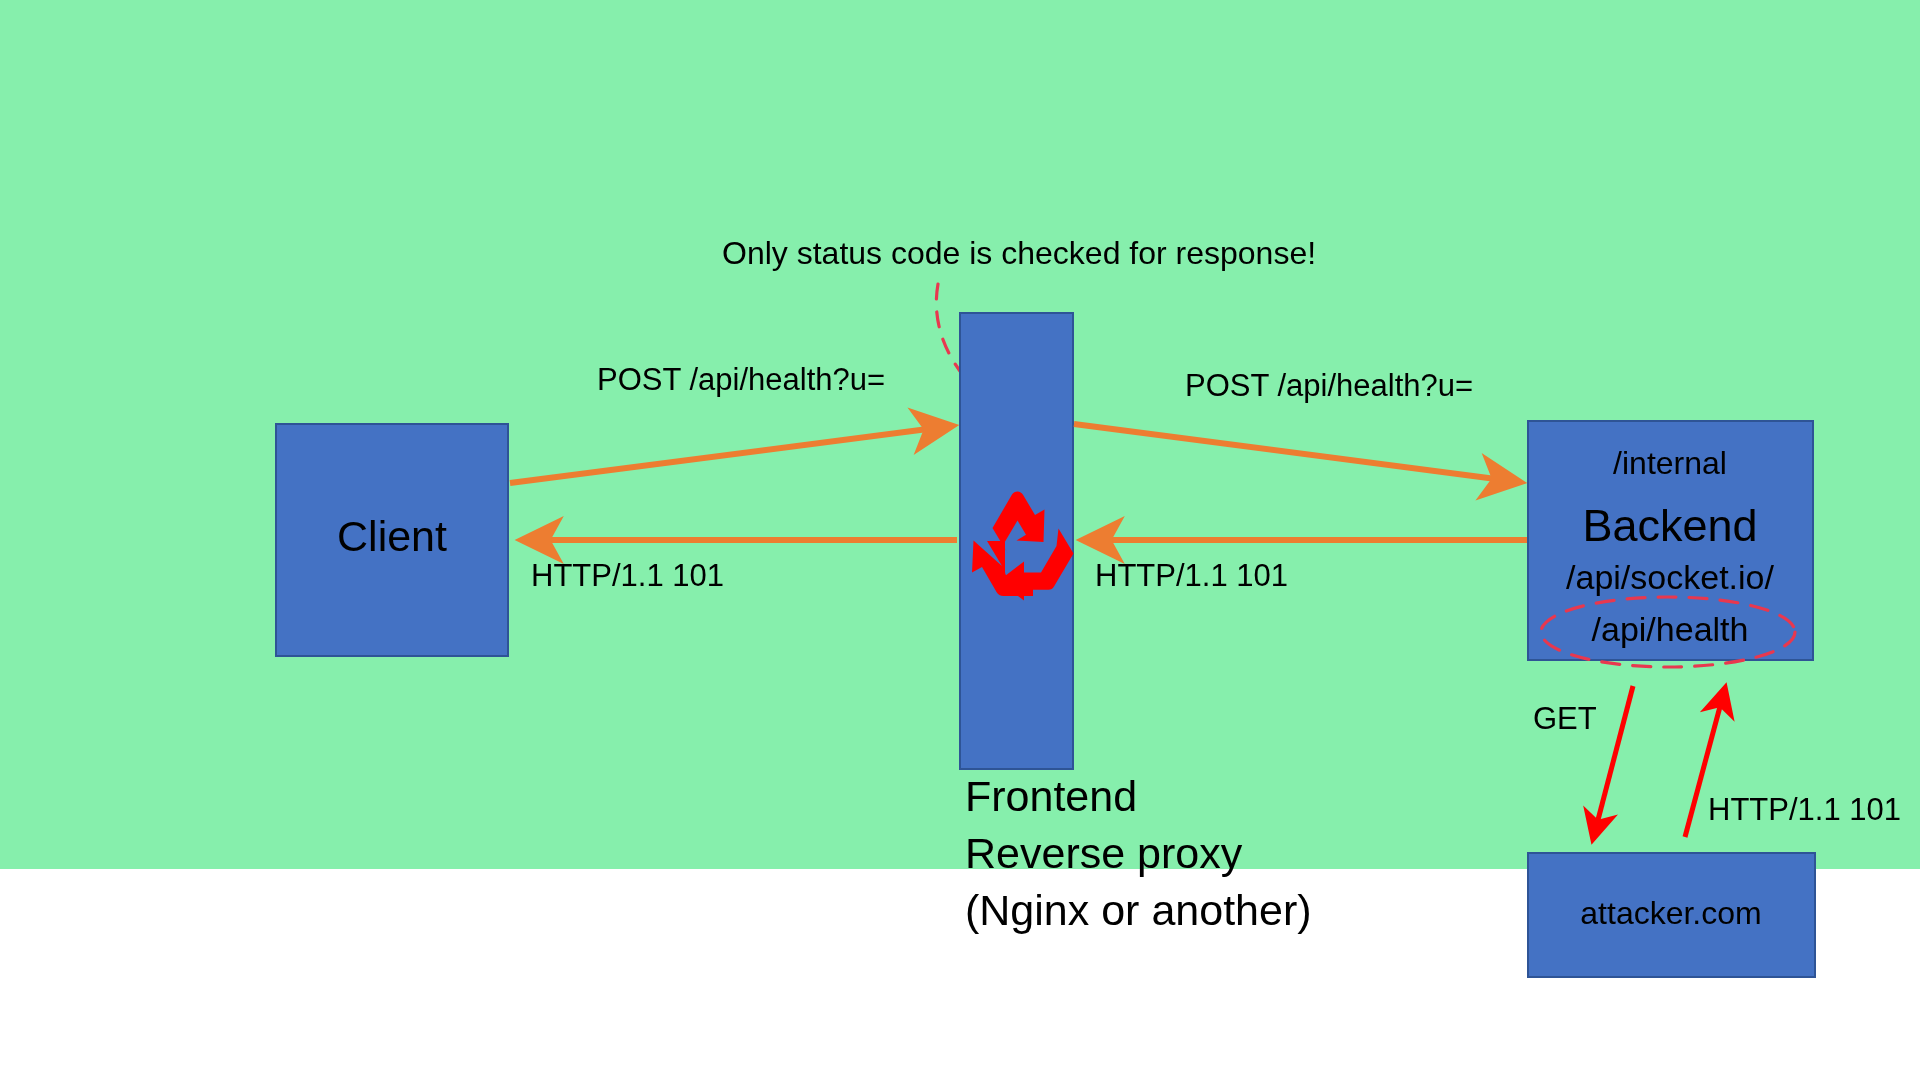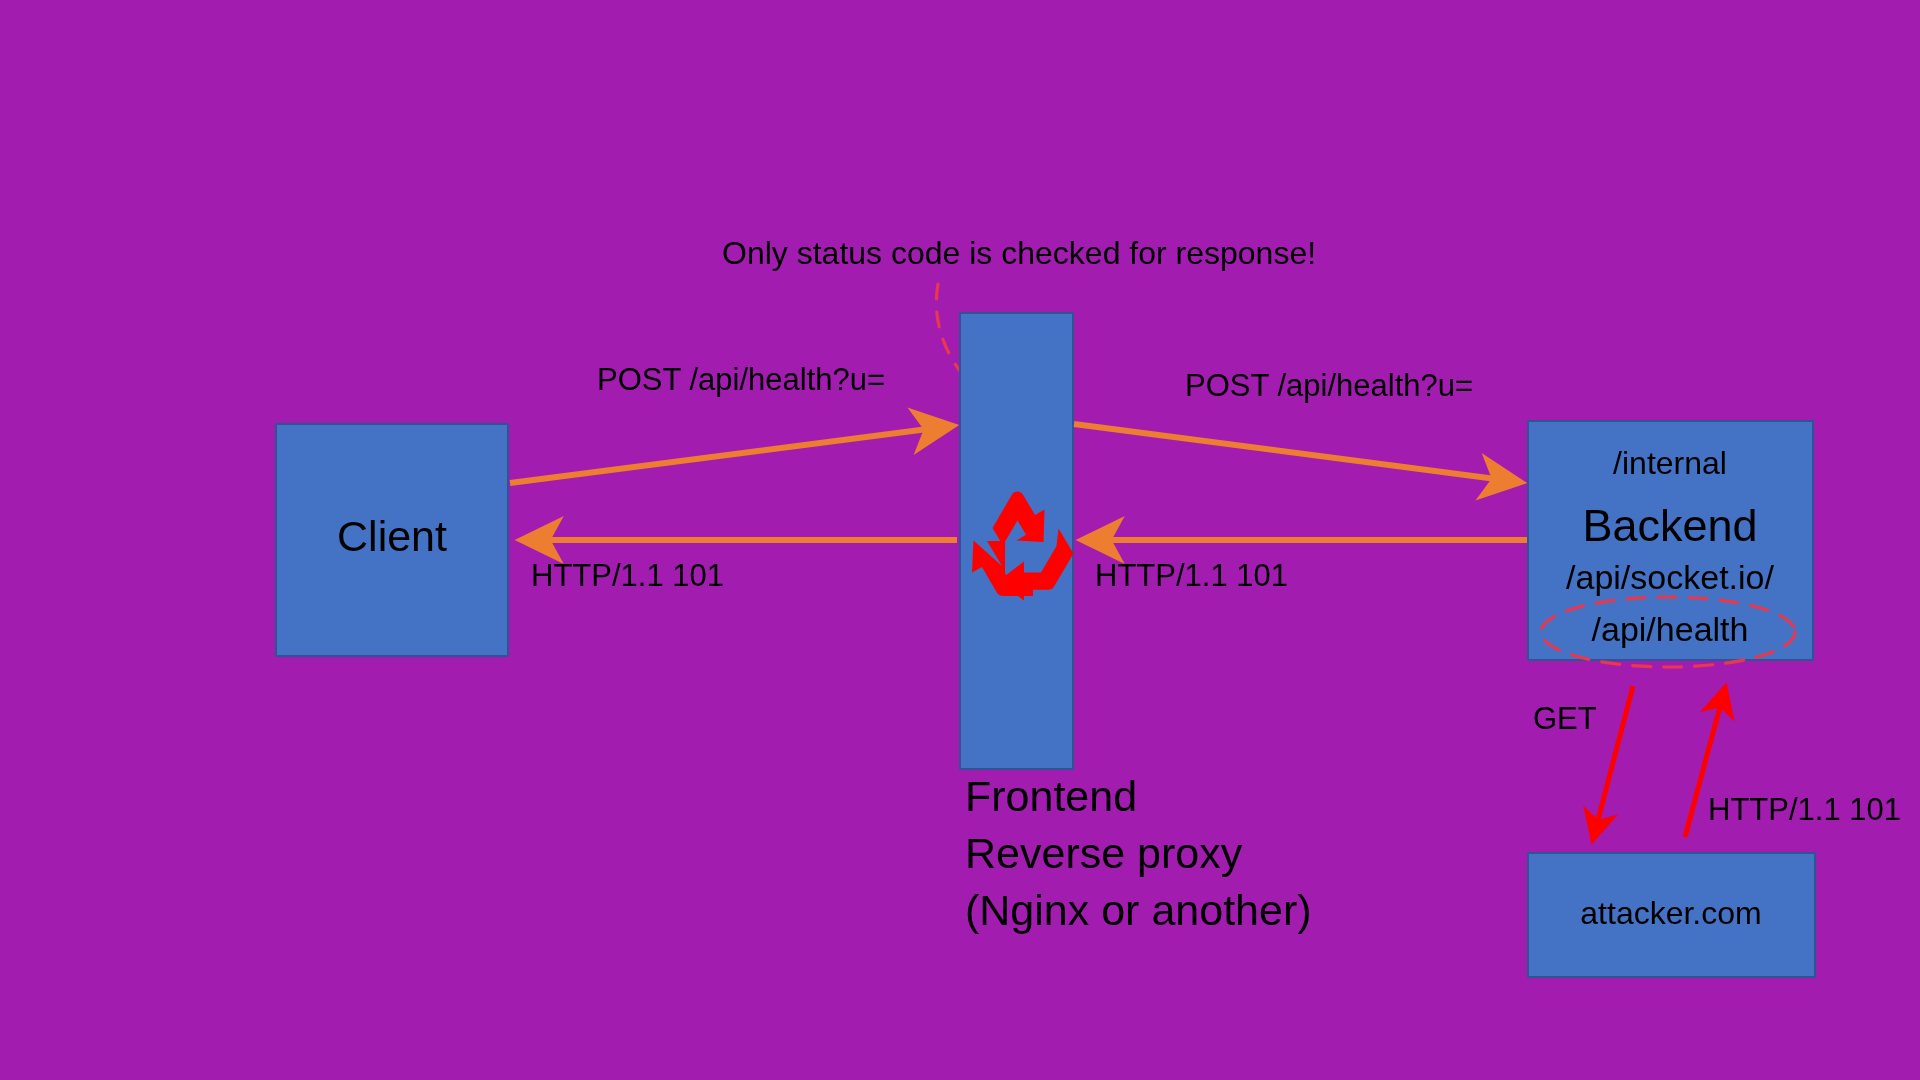--- a/index.html
+++ b/index.html
@@ -6,22 +6,22 @@
     margin: 0;
     padding: 0;
     background: #ffffff;
     width: 1920px;
     height: 1080px;
     overflow: hidden;
   }
   #stage {
     position: relative;
     width: 1920px;
-    height: 1080px;
-    background: #a21caf;
+    height: 869px;
+    background: #86efac;
     font-family: "Liberation Sans", sans-serif;
   }
   svg#diagram {
     position: absolute;
     inset: 0;
     width: 1920px;
     height: 1080px;
   }
   .node-box {
     stroke: #2E5496;

